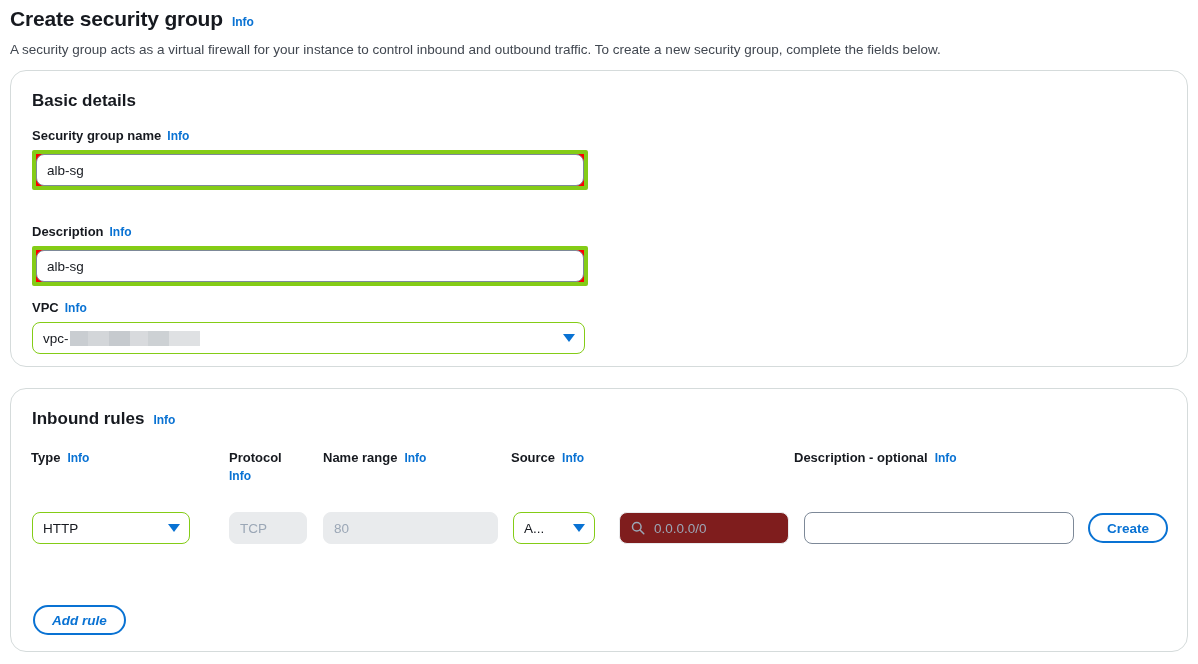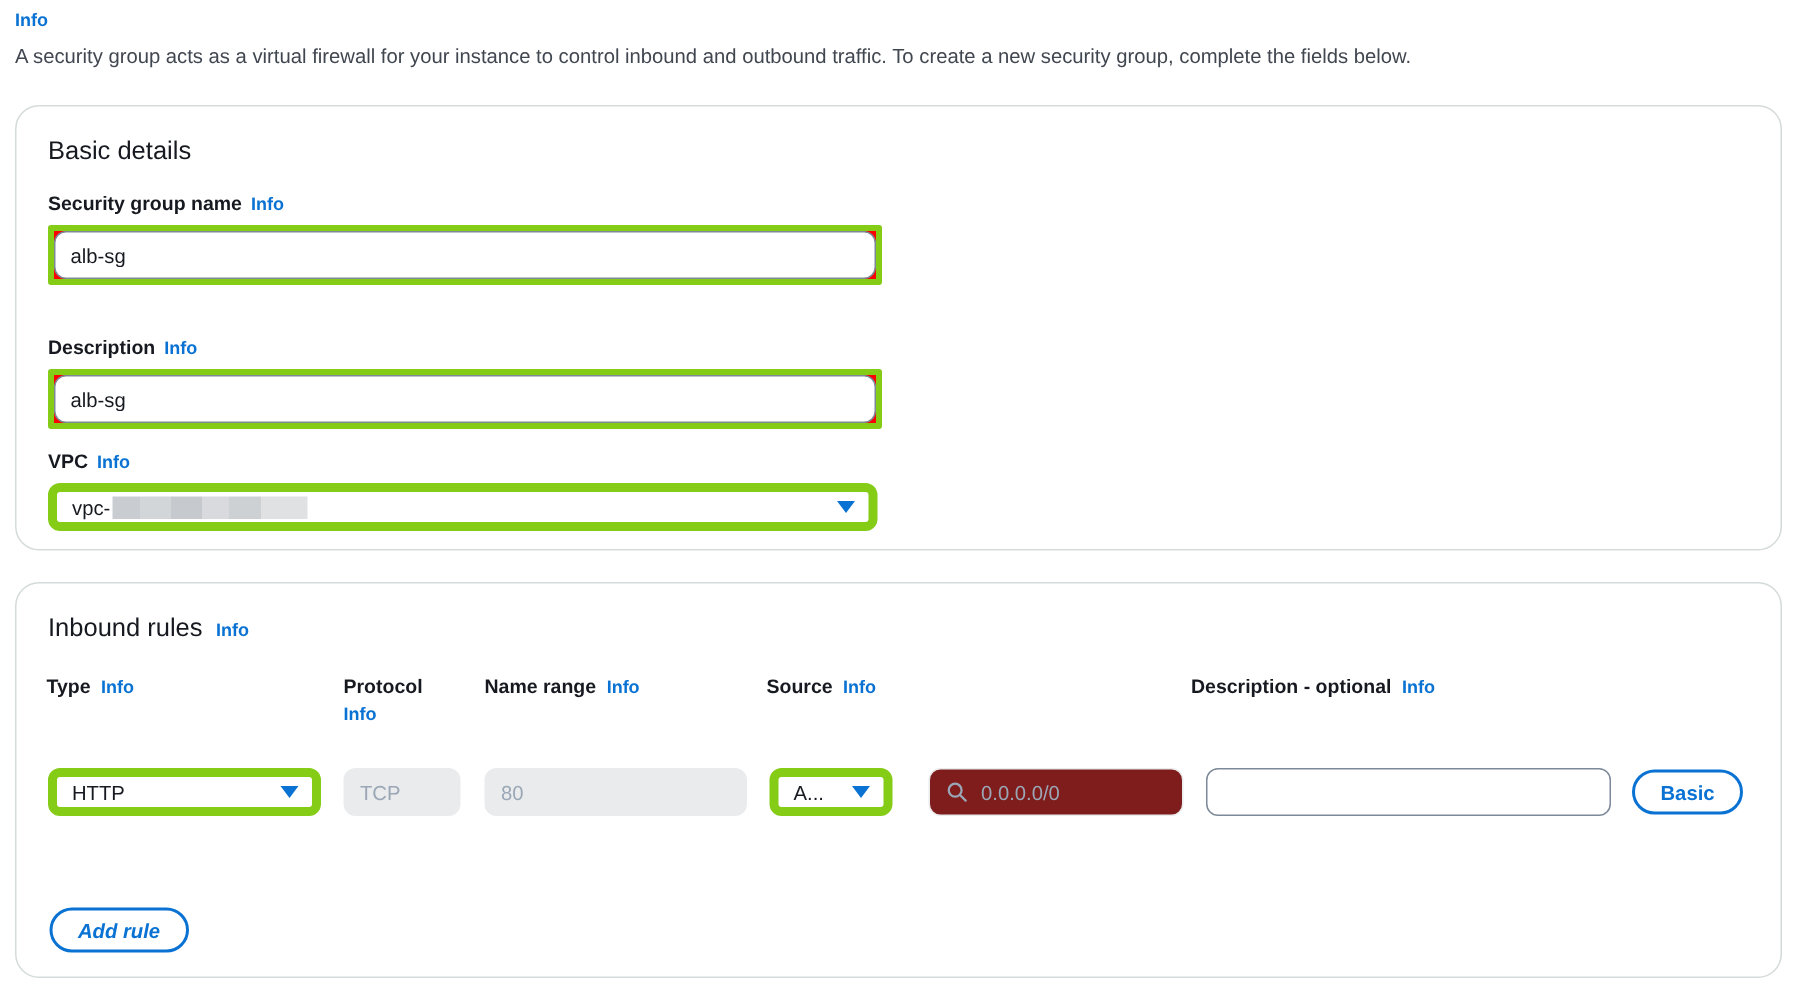--- a/index.html
+++ b/index.html
@@ -59,21 +59,21 @@
     width: 1178px;
     background: #ffffff;
     border: 1px solid #d5dbdb;
     border-radius: 16px;
   }
   #card-basic { top: 70px; height: 297px; }
   #card-inbound { top: 388px; height: 264px; }
 
   .card-title {
     font-size: 17px;
-    font-weight: normal;
+    font-weight: bold;
     color: #16191f;
     line-height: 20px;
   }
   .card-head {
     display: flex;
     align-items: baseline;
     gap: 9px;
     padding: 20px 0 0 21px;
   }
 
@@ -117,21 +117,21 @@
     border: 4px solid #84cc16;
     padding: 0;
     background: #fe0000;
     border-radius: 2px;
   }
 
   
   .select-ctl {
     position: relative;
     height: 32px;
-    border: 6px solid #84cc16;
+    border: 1px solid #84cc16;
     border-radius: 8px;
     background: #ffffff;
     display: flex;
     align-items: center;
     padding: 0 28px 0 10px;
     font-size: 13.5px;
     color: #16191f;
     cursor: pointer;
     overflow: hidden;
     white-space: nowrap;
@@ -211,20 +211,21 @@
     white-space: nowrap;
   }
 </style>
 </head>
 <body>
 
 <div class="page">
 
   <div class="page-header">
     <div class="page-title-row">
+      <div class="page-title">Create security group</div>
       <a class="info-link">Info</a>
     </div>
     <div class="page-desc">A security group acts as a virtual firewall for your instance to control inbound and outbound traffic. To create a new security group, complete the fields below.</div>
   </div>
 
   <div class="card" id="card-basic">
     <div class="card-head">
       <div class="card-title">Basic details</div>
     </div>
 
@@ -287,21 +288,21 @@
       <a class="info-link">Info</a>
     </div>
 
     <div class="col-head" style="position:absolute; left:783px; top:60px;">
       <span>Description - optional</span>
       <a class="info-link">Info</a>
     </div>
 
     <div>
 
-      <div class="select-ctl" style="position:absolute; left:21px; top:123px; width:182px;">
+      <div class="select-ctl" style="position:absolute; left:21px; top:123px; width:158px;">
         <span>HTTP</span>
         <span class="caret"></span>
       </div>
 
       <input class="txt-input" type="text" disabled="" style="position: absolute; left: 218px; top: 123px; width: 78px;" value="TCP">
 
       <input class="txt-input" type="text" disabled="" style="position: absolute; left: 312px; top: 123px; width: 175px;" value="80">
 
       <div class="select-ctl" style="position:absolute; left:502px; top:123px; width:82px; padding-right:26px;">
         <span>A...</span>
@@ -313,19 +314,19 @@
           <svg viewBox="0 0 16 16" width="14" height="14" fill="none" stroke="#9ba7b6" stroke-width="1.7">
             <circle cx="6.6" cy="6.6" r="4.9"></circle>
             <line x1="10.3" y1="10.3" x2="14.6" y2="14.6" stroke-linecap="round"></line>
           </svg>
         </span>
         <span>0.0.0.0/0</span>
       </div>
 
       <input class="txt-input" type="text" style="position: absolute; left: 793px; top: 123px; width: 270px;" value="">
 
-      <button class="btn-pill" style="position:absolute; left:1077px; top:124px;">Basic</button>
+      <button class="btn-pill" style="position:absolute; left:1077px; top:124px;">Create</button>
     </div>
 
     <button class="btn-pill" style="position:absolute; left:22px; top:216px;font-style:italic;">Add rule</button>
   </div>
 
 </div>
 
 </body></html>

